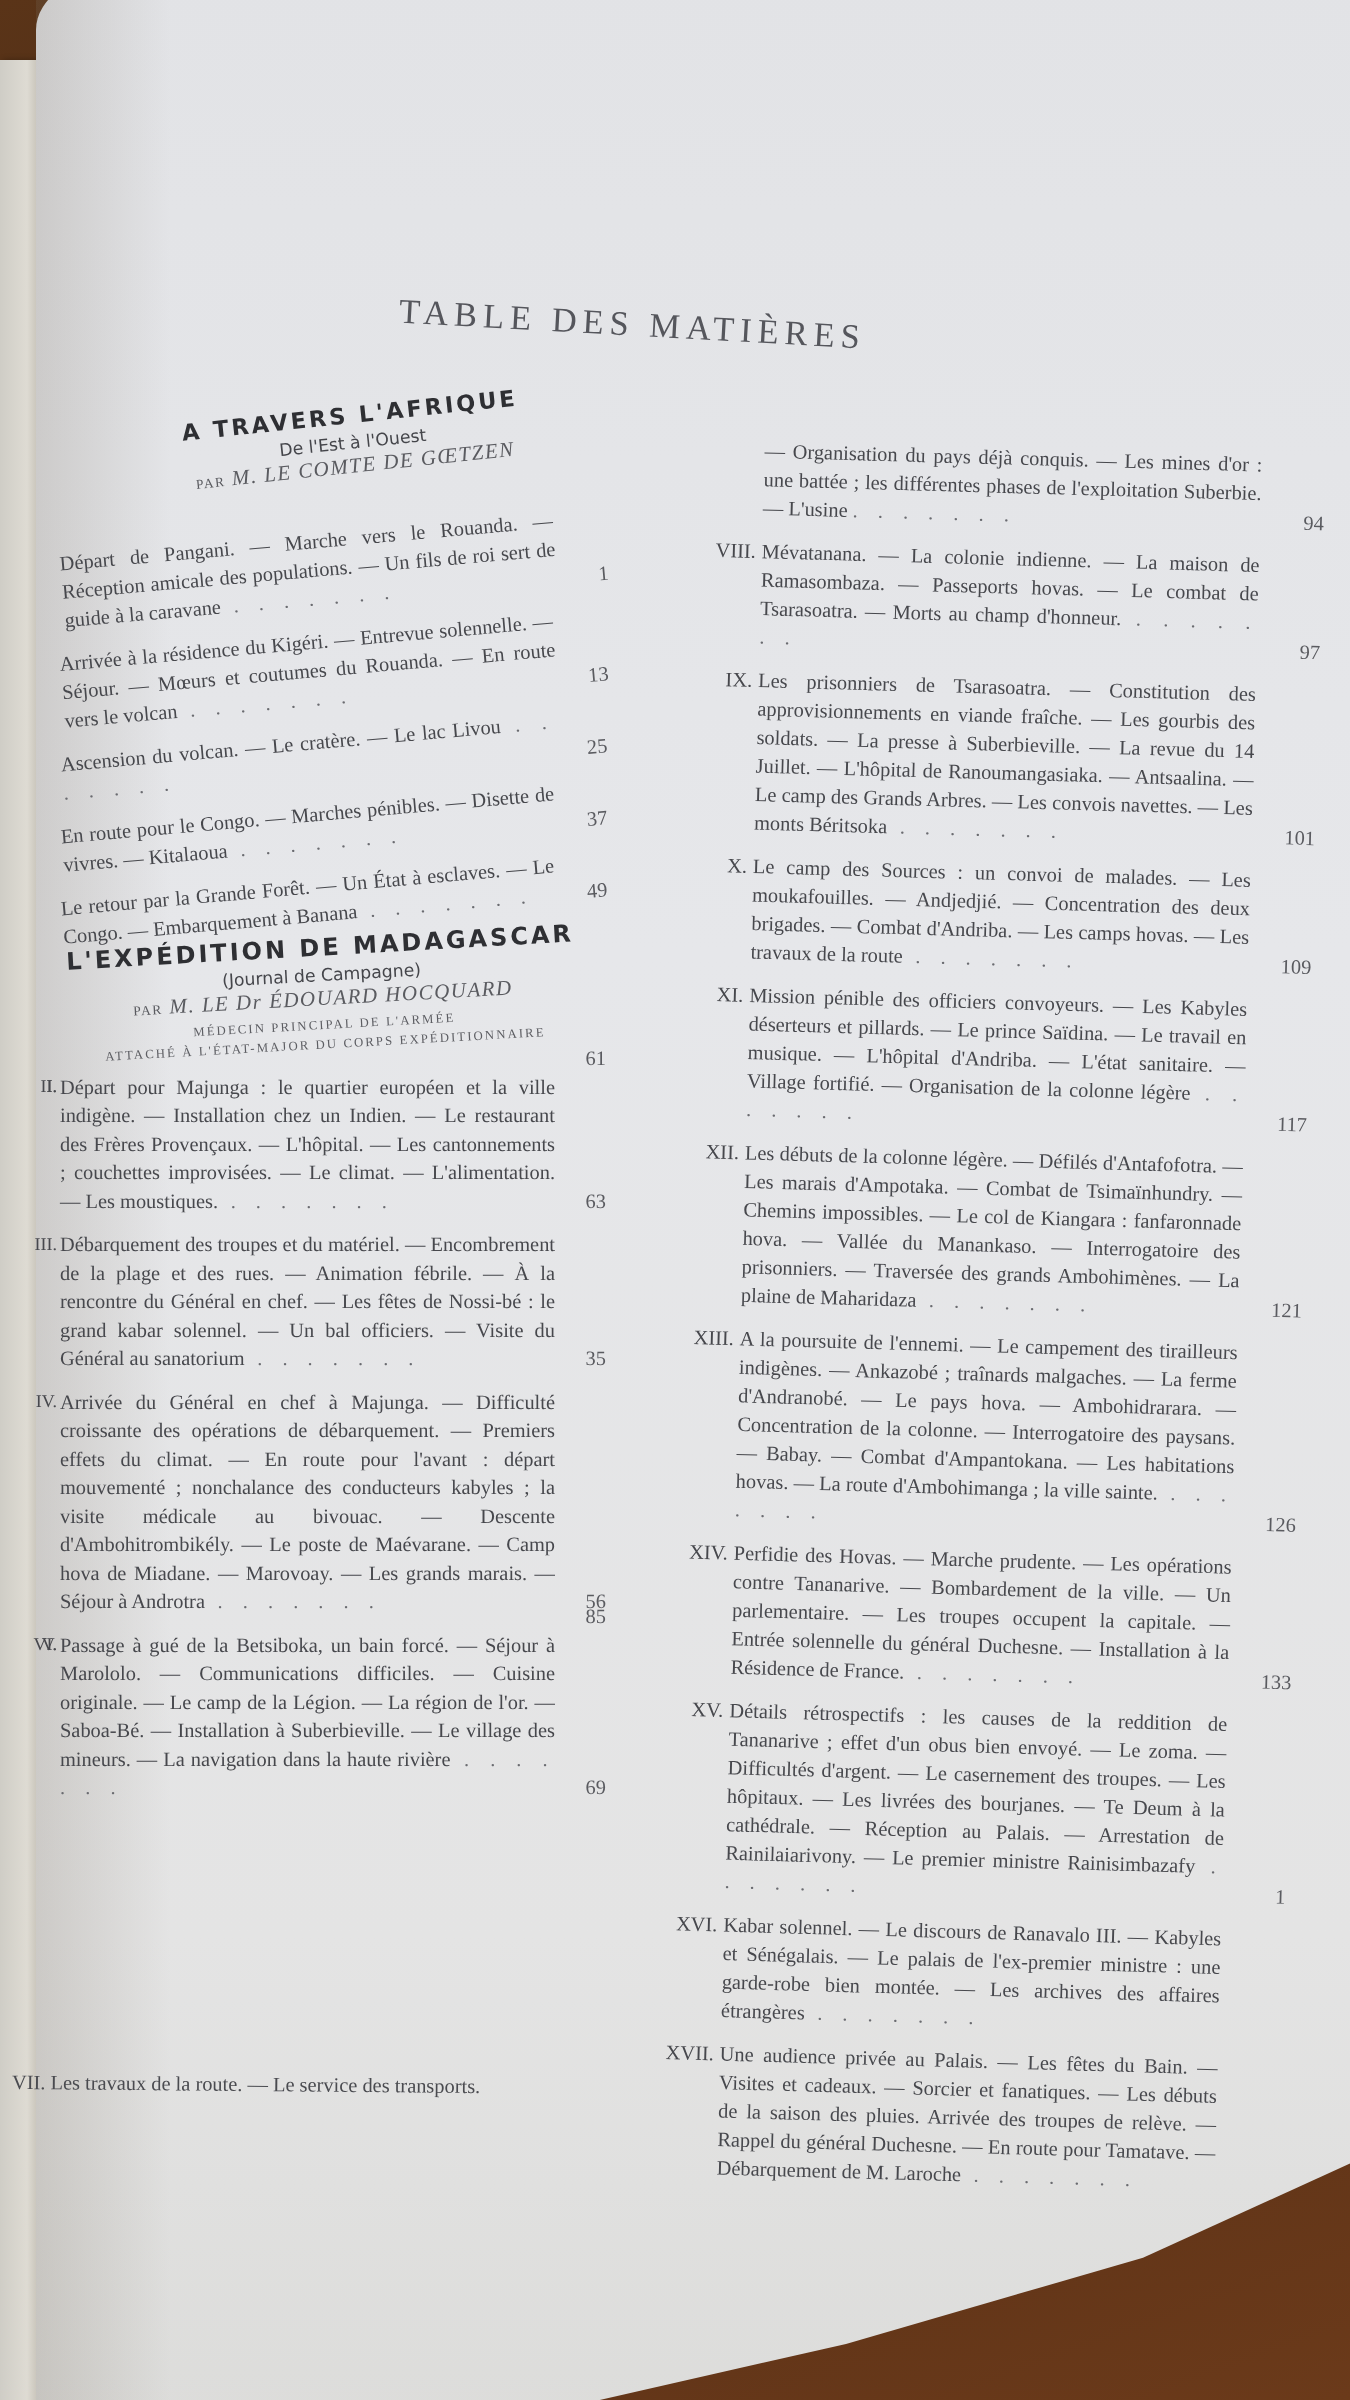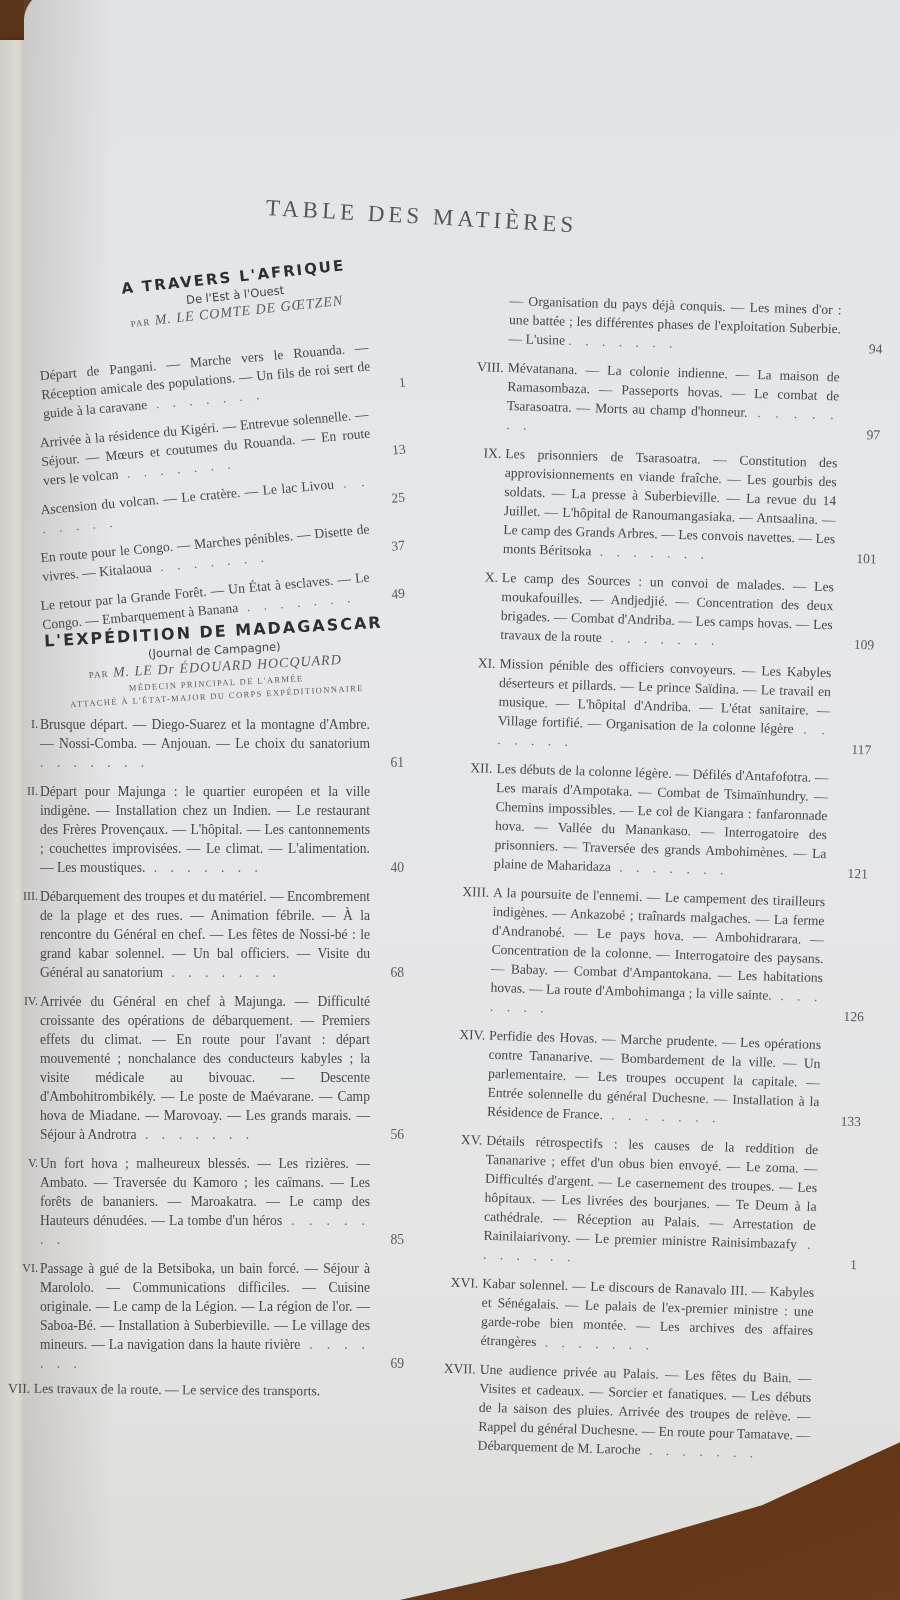--- a/index.html
+++ b/index.html
@@ -127,41 +127,39 @@
       <span class="par">PAR</span>
       <span>M. LE Dr ÉDOUARD HOCQUARD</span>
     </div>
     <div class="sec-role">MÉDECIN PRINCIPAL DE L'ARMÉE</div>
     <div class="sec-role">ATTACHÉ À L'ÉTAT-MAJOR DU CORPS EXPÉDITIONNAIRE</div>
   </div>
 
   <div id="mad-list" style="margin-top: 14px;">
       <div class="entry">
         <span class="num">I.</span>
-        <span class="txt"><span>Brusque départ. — Diego-Suarez et la montagne d'Ambre. — Nossi-Comba. — Anjouan. — Le choix du sanatorium</span><span class="dots"> . . . . . . .</span></span>
         <span class="pg">61</span>
       </div>
       <div class="entry">
         <span class="num">II.</span>
         <span class="txt"><span>Départ pour Majunga : le quartier européen et la ville indigène. — Installation chez un Indien. — Le restaurant des Frères Provençaux. — L'hôpital. — Les cantonnements ; couchettes improvisées. — Le climat. — L'alimentation. — Les moustiques.</span><span class="dots"> . . . . . . .</span></span>
-        <span class="pg">40</span>
+        <span class="pg">63</span>
       </div>
       <div class="entry">
         <span class="num">III.</span>
         <span class="txt"><span>Débarquement des troupes et du matériel. — Encombrement de la plage et des rues. — Animation fébrile. — À la rencontre du Général en chef. — Les fêtes de Nossi-bé : le grand kabar solennel. — Un bal officiers. — Visite du Général au sanatorium</span><span class="dots"> . . . . . . .</span></span>
-        <span class="pg">68</span>
+        <span class="pg">35</span>
       </div>
       <div class="entry">
         <span class="num">IV.</span>
         <span class="txt"><span>Arrivée du Général en chef à Majunga. — Difficulté croissante des opérations de débarquement. — Premiers effets du climat. — En route pour l'avant : départ mouvementé ; nonchalance des conducteurs kabyles ; la visite médicale au bivouac. — Descente d'Ambohitrombikély. — Le poste de Maévarane. — Camp hova de Miadane. — Marovoay. — Les grands marais. — Séjour à Androtra</span><span class="dots"> . . . . . . .</span></span>
         <span class="pg">56</span>
       </div>
       <div class="entry">
         <span class="num">V.</span>
-        <span class="txt"><span>Un fort hova ; malheureux blessés. — Les rizières. — Ambato. — Traversée du Kamoro ; les caïmans. — Les forêts de bananiers. — Maroakatra. — Le camp des Hauteurs dénudées. — La tombe d'un héros</span><span class="dots"> . . . . . . .</span></span>
         <span class="pg">85</span>
       </div>
       <div class="entry">
         <span class="num">VI.</span>
         <span class="txt"><span>Passage à gué de la Betsiboka, un bain forcé. — Séjour à Marololo. — Communications difficiles. — Cuisine originale. — Le camp de la Légion. — La région de l'or. — Saboa-Bé. — Installation à Suberbieville. — Le village des mineurs. — La navigation dans la haute rivière</span><span class="dots"> . . . . . . .</span></span>
         <span class="pg">69</span>
       </div>
     </div>
 </div>
 

